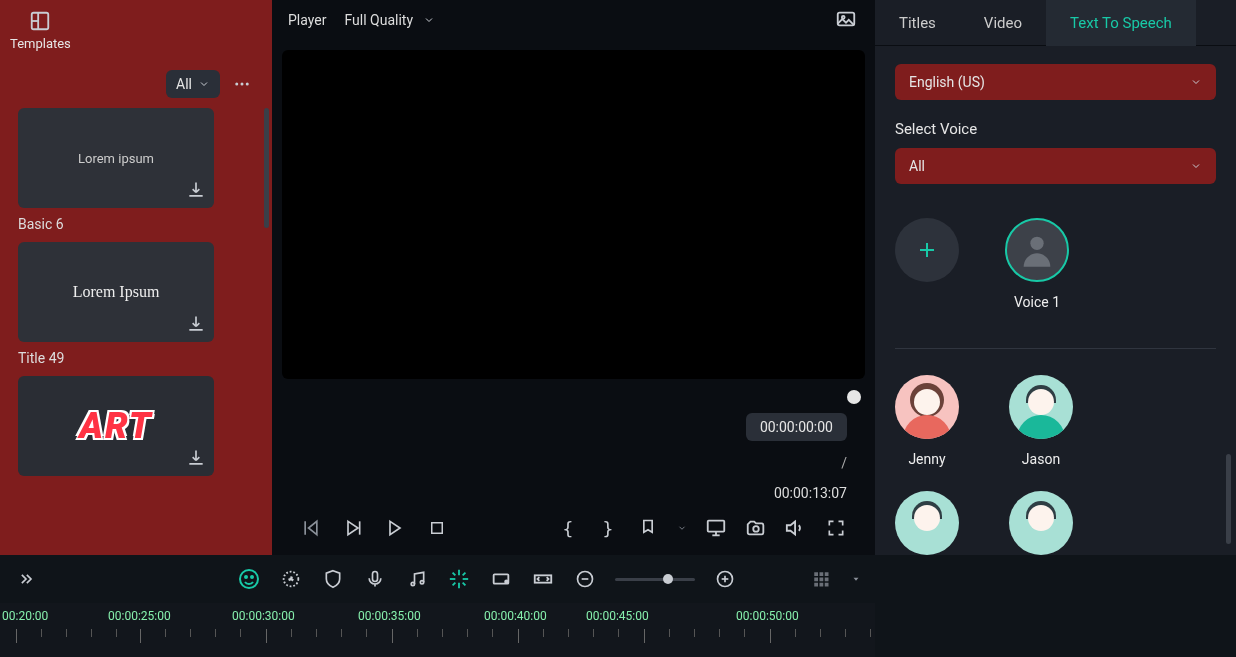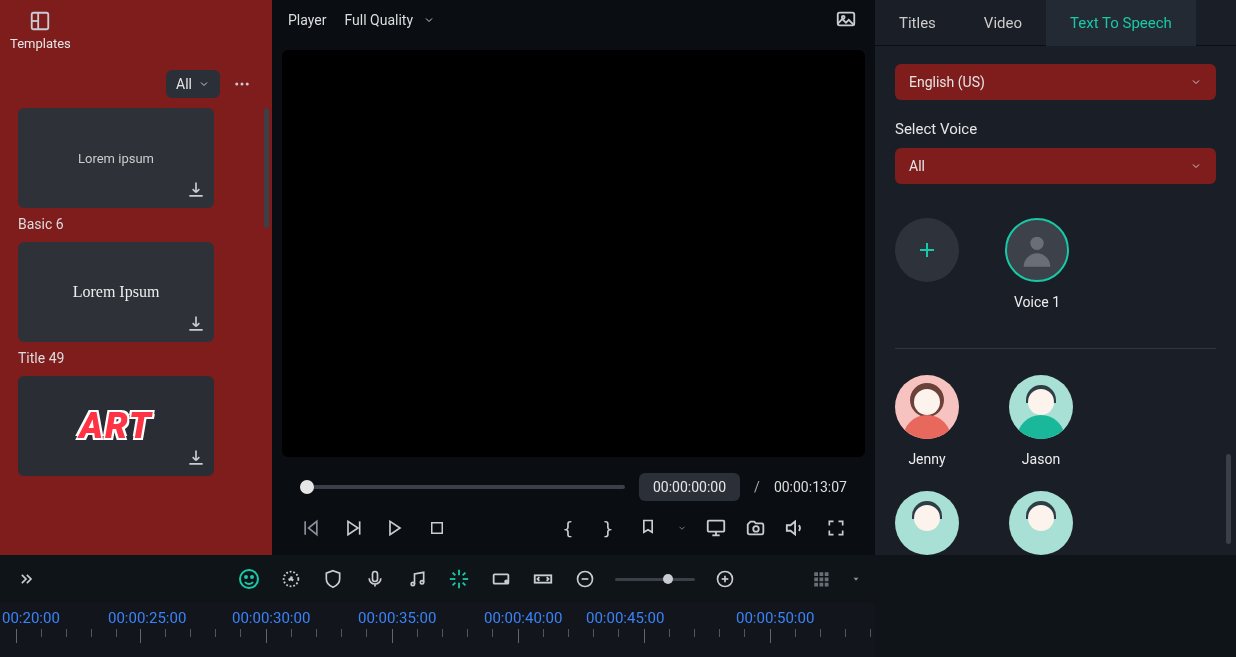--- a/index.html
+++ b/index.html
@@ -22,21 +22,21 @@
 .thumb-art{font-size:36px;font-weight:900;font-style:italic;color:#ff3344;text-shadow:-2px -2px 0 #fff,2px -2px 0 #fff,-2px 2px 0 #fff,2px 2px 0 #fff;letter-spacing:2px;}
 .dl-icon{position:absolute;right:8px;bottom:8px;width:20px;height:20px;cursor:pointer;}
 .template-label{font-size:14px;margin-top:8px;color:#ddd;}
 .center-panel{flex:1;background:#0a0d12;display:flex;flex-direction:column;padding:0 10px;}
 .player-header{display:flex;align-items:center;justify-content:space-between;height:40px;padding:0 6px;}
 .ph-left{display:flex;align-items:center;gap:18px;}
 .ph-label{font-size:14px;color:#ddd;}
 .quality-select{background:transparent;display:flex;align-items:center;gap:10px;font-size:14px;color:#ddd;cursor:pointer;}
 .img-btn{width:24px;height:24px;cursor:pointer;}
 .video-area{flex:1;background:#000;border-radius:6px;margin:10px 0;}
-.progress-row{display:flex;align-items:center;gap:14px;padding:6px 18px;}
+.progress-row{display:flex;align-items:flex-end;gap:14px;padding:6px 18px;flex-direction:column;}
 .scrubber{flex:1;position:relative;height:16px;display:flex;align-items:center;cursor:pointer;}
 .scrubber-track{width:100%;height:4px;background:#3a3f48;border-radius:2px;}
 .scrubber-thumb{position:absolute;left:0;width:14px;height:14px;background:#e6e6e6;border-radius:50%;}
 .time-current{background:#2a2f38;border-radius:6px;padding:6px 14px;font-size:14px;}
 .time-sep{font-size:14px;color:#aaa;}
 .time-total{font-size:14px;color:#ddd;}
 .controls-row{display:flex;align-items:center;justify-content:space-between;padding:10px 18px 16px;}
 .ctl-left{display:flex;align-items:center;gap:20px;}
 .ctl-right{display:flex;align-items:center;gap:18px;}
 .ctl-btn{width:22px;height:22px;cursor:pointer;display:flex;align-items:center;justify-content:center;}
@@ -66,21 +66,21 @@
 .av-hair-f{position:absolute;left:50%;top:8px;transform:translateX(-50%);width:34px;height:34px;border-radius:50%;background:#6b4139;}
 .bottom-bar{height:48px;background:#0f1419;display:flex;align-items:center;gap:18px;padding:0 14px;width:875px;}
 .bb-spacer{flex:1;}
 .bb-icon{width:24px;height:24px;cursor:pointer;display:flex;align-items:center;justify-content:center;}
 .bb-icon.active svg{stroke:#18c9a7;}
 .bb-slider{width:80px;display:flex;align-items:center;position:relative;}
 .bb-track{width:100%;height:3px;background:#3a3f48;border-radius:2px;}
 .bb-thumb{position:absolute;left:60%;width:10px;height:10px;border-radius:50%;background:#c9cdd3;}
 .ruler{width:875px;height:54px;background:#12161c;position:relative;}
 .ruler-labels{display:flex;position:absolute;top:6px;left:0;right:0;}
-.ruler-label{font-size:15px;color:#3b82f6;position:absolute;}
+.ruler-label{font-size:12px;color:#86efac;position:absolute;}
 .ruler-ticks{position:absolute;top:26px;left:0;right:0;height:20px;}
 .tick-major{position:absolute;width:1px;height:14px;background:#666;top:0;}
 .tick-minor{position:absolute;width:1px;height:8px;background:#555;top:0;}
 svg{display:block;}
 </style>
 </head>
 <body>
 
 <div class="app">
   <div class="left-panel">

